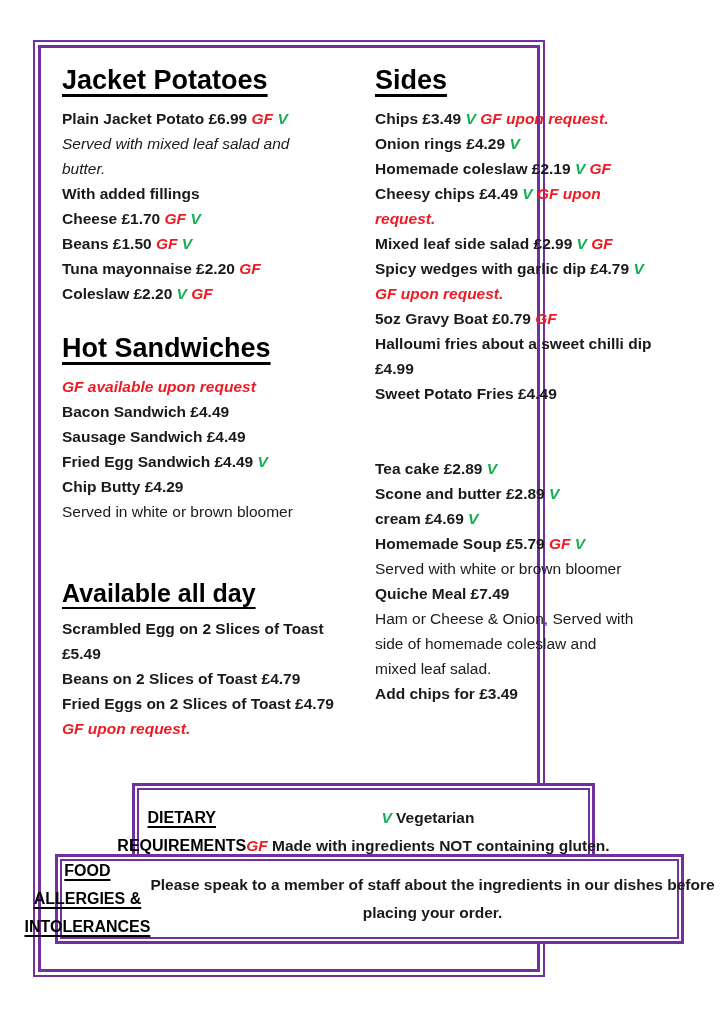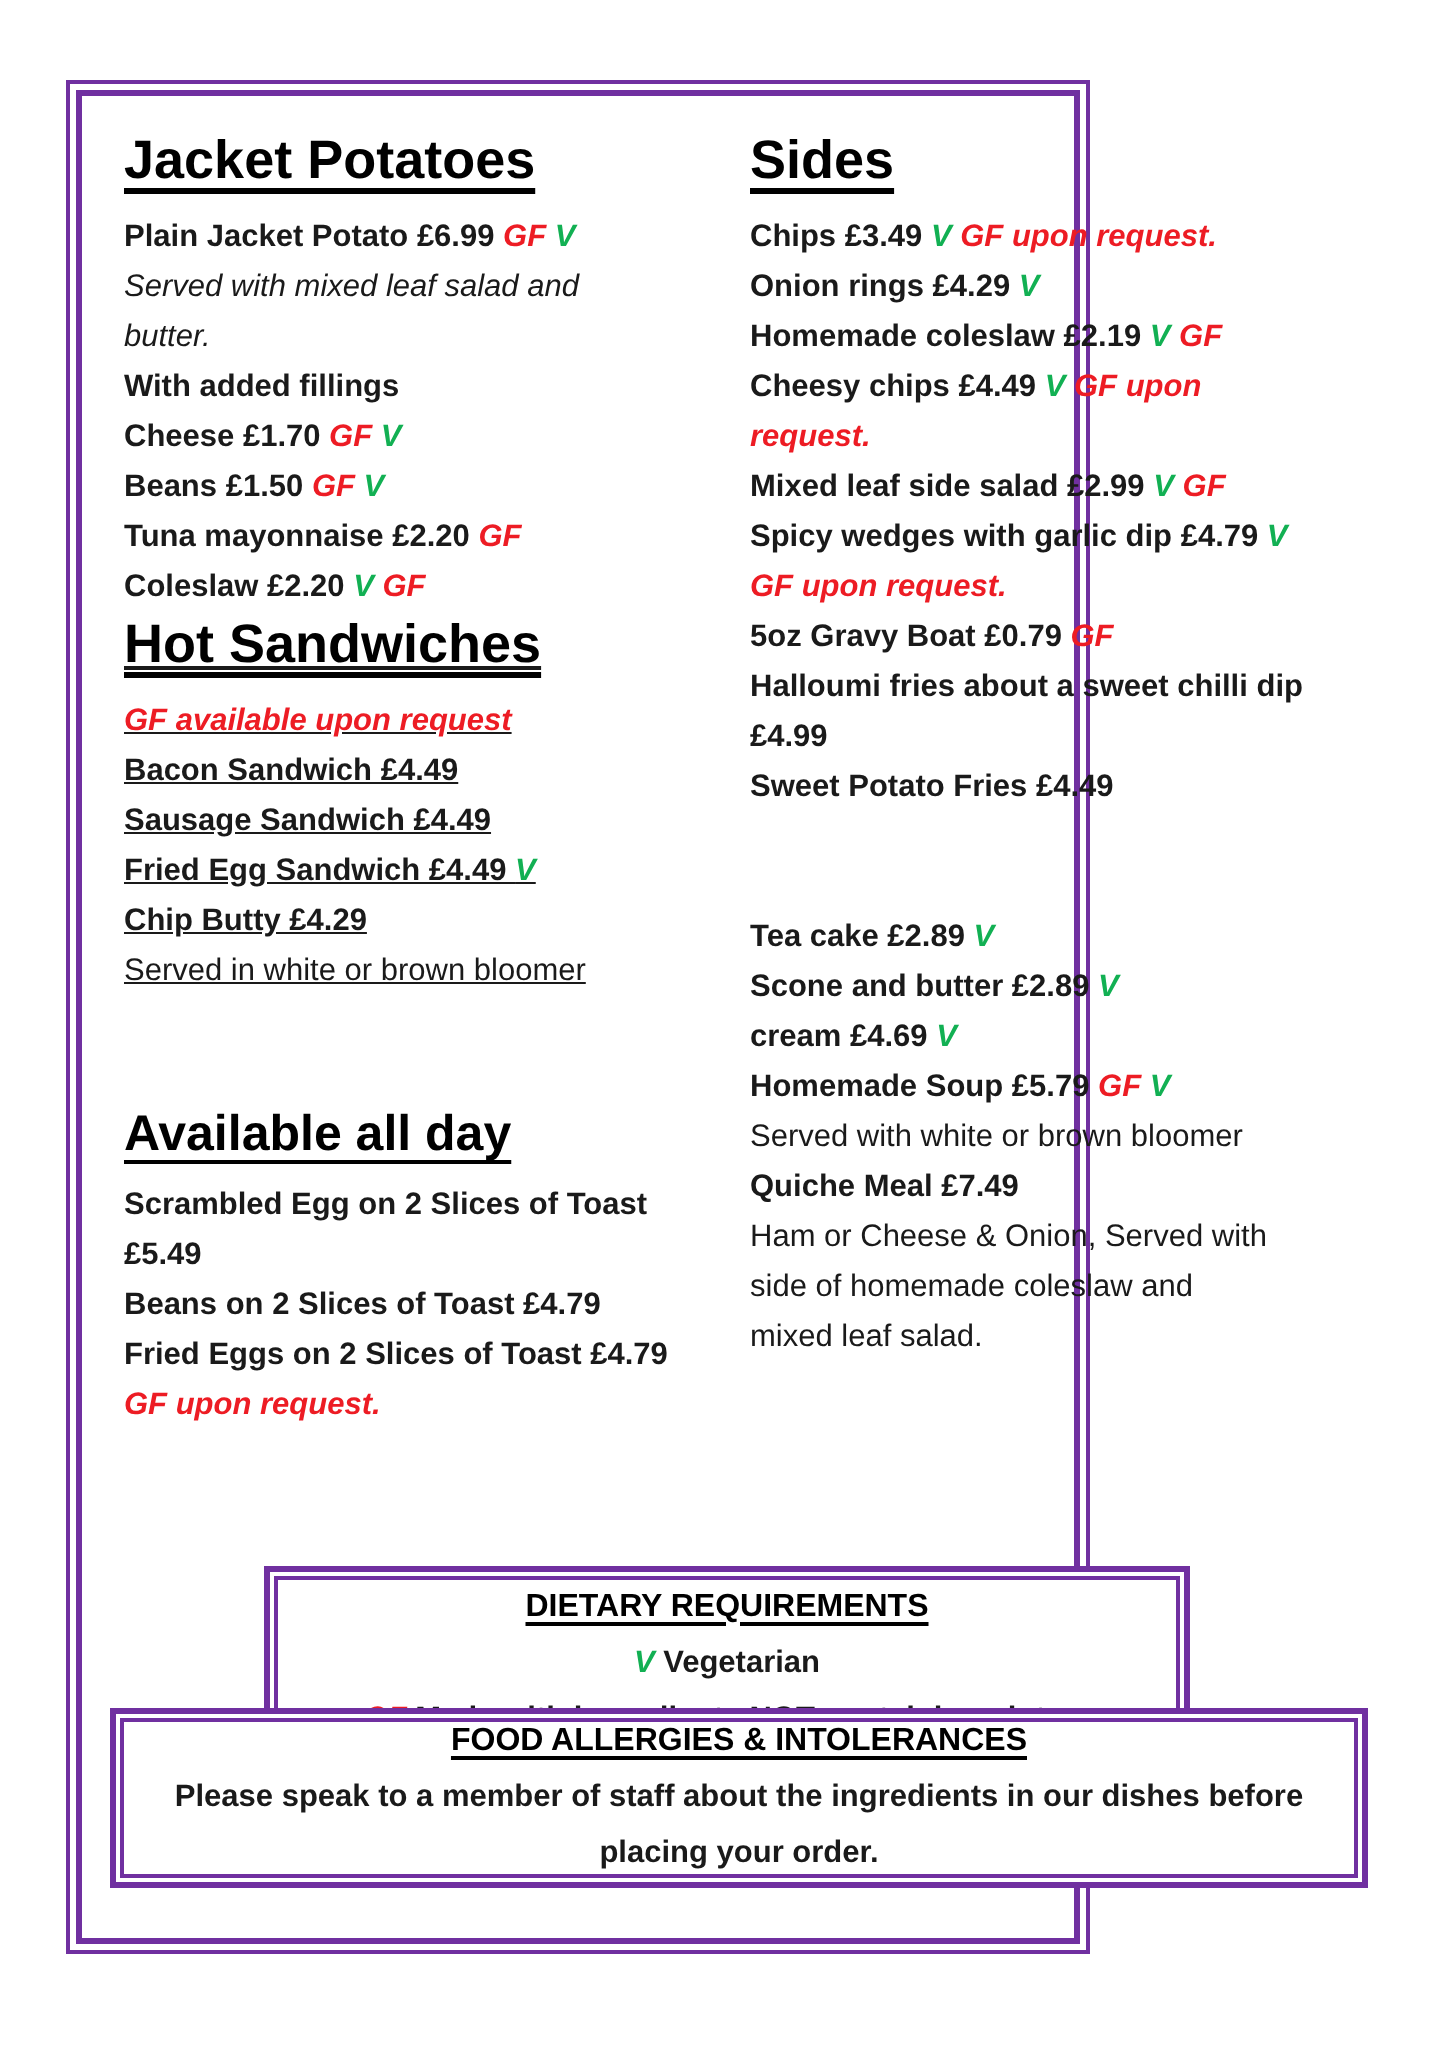--- a/index.html
+++ b/index.html
@@ -43,21 +43,21 @@
   .seg-b{font-weight:bold;color:var(--ink);}
   .seg-r{font-weight:normal;color:var(--ink);}
   .seg-i{font-weight:normal;font-style:italic;color:var(--ink);}
   .seg-gf{font-weight:bold;font-style:italic;color:var(--red);}
   .seg-v{font-weight:bold;font-style:italic;color:var(--green);}
   .seg-bu{font-weight:bold;color:var(--ink);text-decoration:underline;text-decoration-thickness:2px;text-underline-offset:3px;}
   
   .notice-box{position:absolute;border:3px solid var(--purple);padding:2px;background:#fff;}
   .notice-inner{
     width:100%;height:100%;border:2px solid var(--purple);
-    display:flex;flex-direction:column;justify-content:center;align-items:center;
+    display:flex;flex-direction:row;justify-content:center;align-items:center;
     text-align:center;
   }
   .dietary-box{left:91px;top:735px;width:463px;height:97px;}
   .allergies-box{left:14px;top:806px;width:629px;height:90px;}
   .box-title{
     font-weight:bold;font-size:16px;line-height:28px;color:#000;
     text-decoration:underline;text-decoration-thickness:2px;text-underline-offset:3px;
   }
   .notice-inner .line{font-size:15.5px;line-height:28px;white-space:nowrap;}
 </style>
@@ -75,21 +75,21 @@
               <div class="line"><span class="seg-b">Plain Jacket Potato £6.99 </span><span class="seg-gf">GF </span><span class="seg-v">V</span></div>
               <div class="line"><span class="seg-i">Served with mixed leaf salad and</span></div>
               <div class="line"><span class="seg-i">butter.</span></div>
               <div class="line"><span class="seg-b">With added fillings</span></div>
               <div class="line"><span class="seg-b">Cheese £1.70 </span><span class="seg-gf">GF </span><span class="seg-v">V</span></div>
               <div class="line"><span class="seg-b">Beans £1.50 </span><span class="seg-gf">GF </span><span class="seg-v">V</span></div>
               <div class="line"><span class="seg-b">Tuna mayonnaise £2.20 </span><span class="seg-gf">GF</span></div>
               <div class="line"><span class="seg-b">Coleslaw £2.20 </span><span class="seg-v">V </span><span class="seg-gf">GF</span></div>
             </div>
           </section>
-          <section style=" text-decoration: underline;">
+          <section style="margin-top: 26px;">
             <h2 class="menu-heading lg">Hot Sandwiches</h2>
             <div>
               <div class="line"><span class="seg-gf">GF available upon request</span></div>
               <div class="line"><span class="seg-b">Bacon Sandwich £4.49</span></div>
               <div class="line"><span class="seg-b">Sausage Sandwich £4.49</span></div>
               <div class="line"><span class="seg-b">Fried Egg Sandwich £4.49 </span><span class="seg-v">V</span></div>
               <div class="line"><span class="seg-b">Chip Butty £4.29</span></div>
               <div class="line"><span class="seg-r">Served in white or brown bloomer</span></div>
             </div>
           </section>
@@ -124,20 +124,21 @@
               <div class="line spacer"></div>
               <div class="line"><span class="seg-b">Tea cake £2.89 </span><span class="seg-v">V</span></div>
               <div class="line"><span class="seg-b">Scone and butter £2.89 </span><span class="seg-v">V</span></div>
               <div class="line"><span class="seg-b">cream £4.69 </span><span class="seg-v">V</span></div>
               <div class="line"><span class="seg-b">Homemade Soup £5.79 </span><span class="seg-gf">GF </span><span class="seg-v">V</span></div>
               <div class="line"><span class="seg-r">Served with white or brown bloomer</span></div>
               <div class="line"><span class="seg-b">Quiche Meal £7.49</span></div>
               <div class="line"><span class="seg-r">Ham or Cheese &amp; Onion, Served with</span></div>
               <div class="line"><span class="seg-r">side of homemade coleslaw and</span></div>
               <div class="line"><span class="seg-r">mixed leaf salad.</span></div>
+              <div class="line"><span class="seg-b">Add chips for £3.49</span></div>
             </div>
           </section>
         </div>
     </div>
 
     <div class="notice-box dietary-box">
       <div class="notice-inner">
         <div class="box-title">DIETARY REQUIREMENTS</div>
         <div>
             <div class="line"><span class="seg-v">V</span><span class="seg-b">  Vegetarian</span></div>

